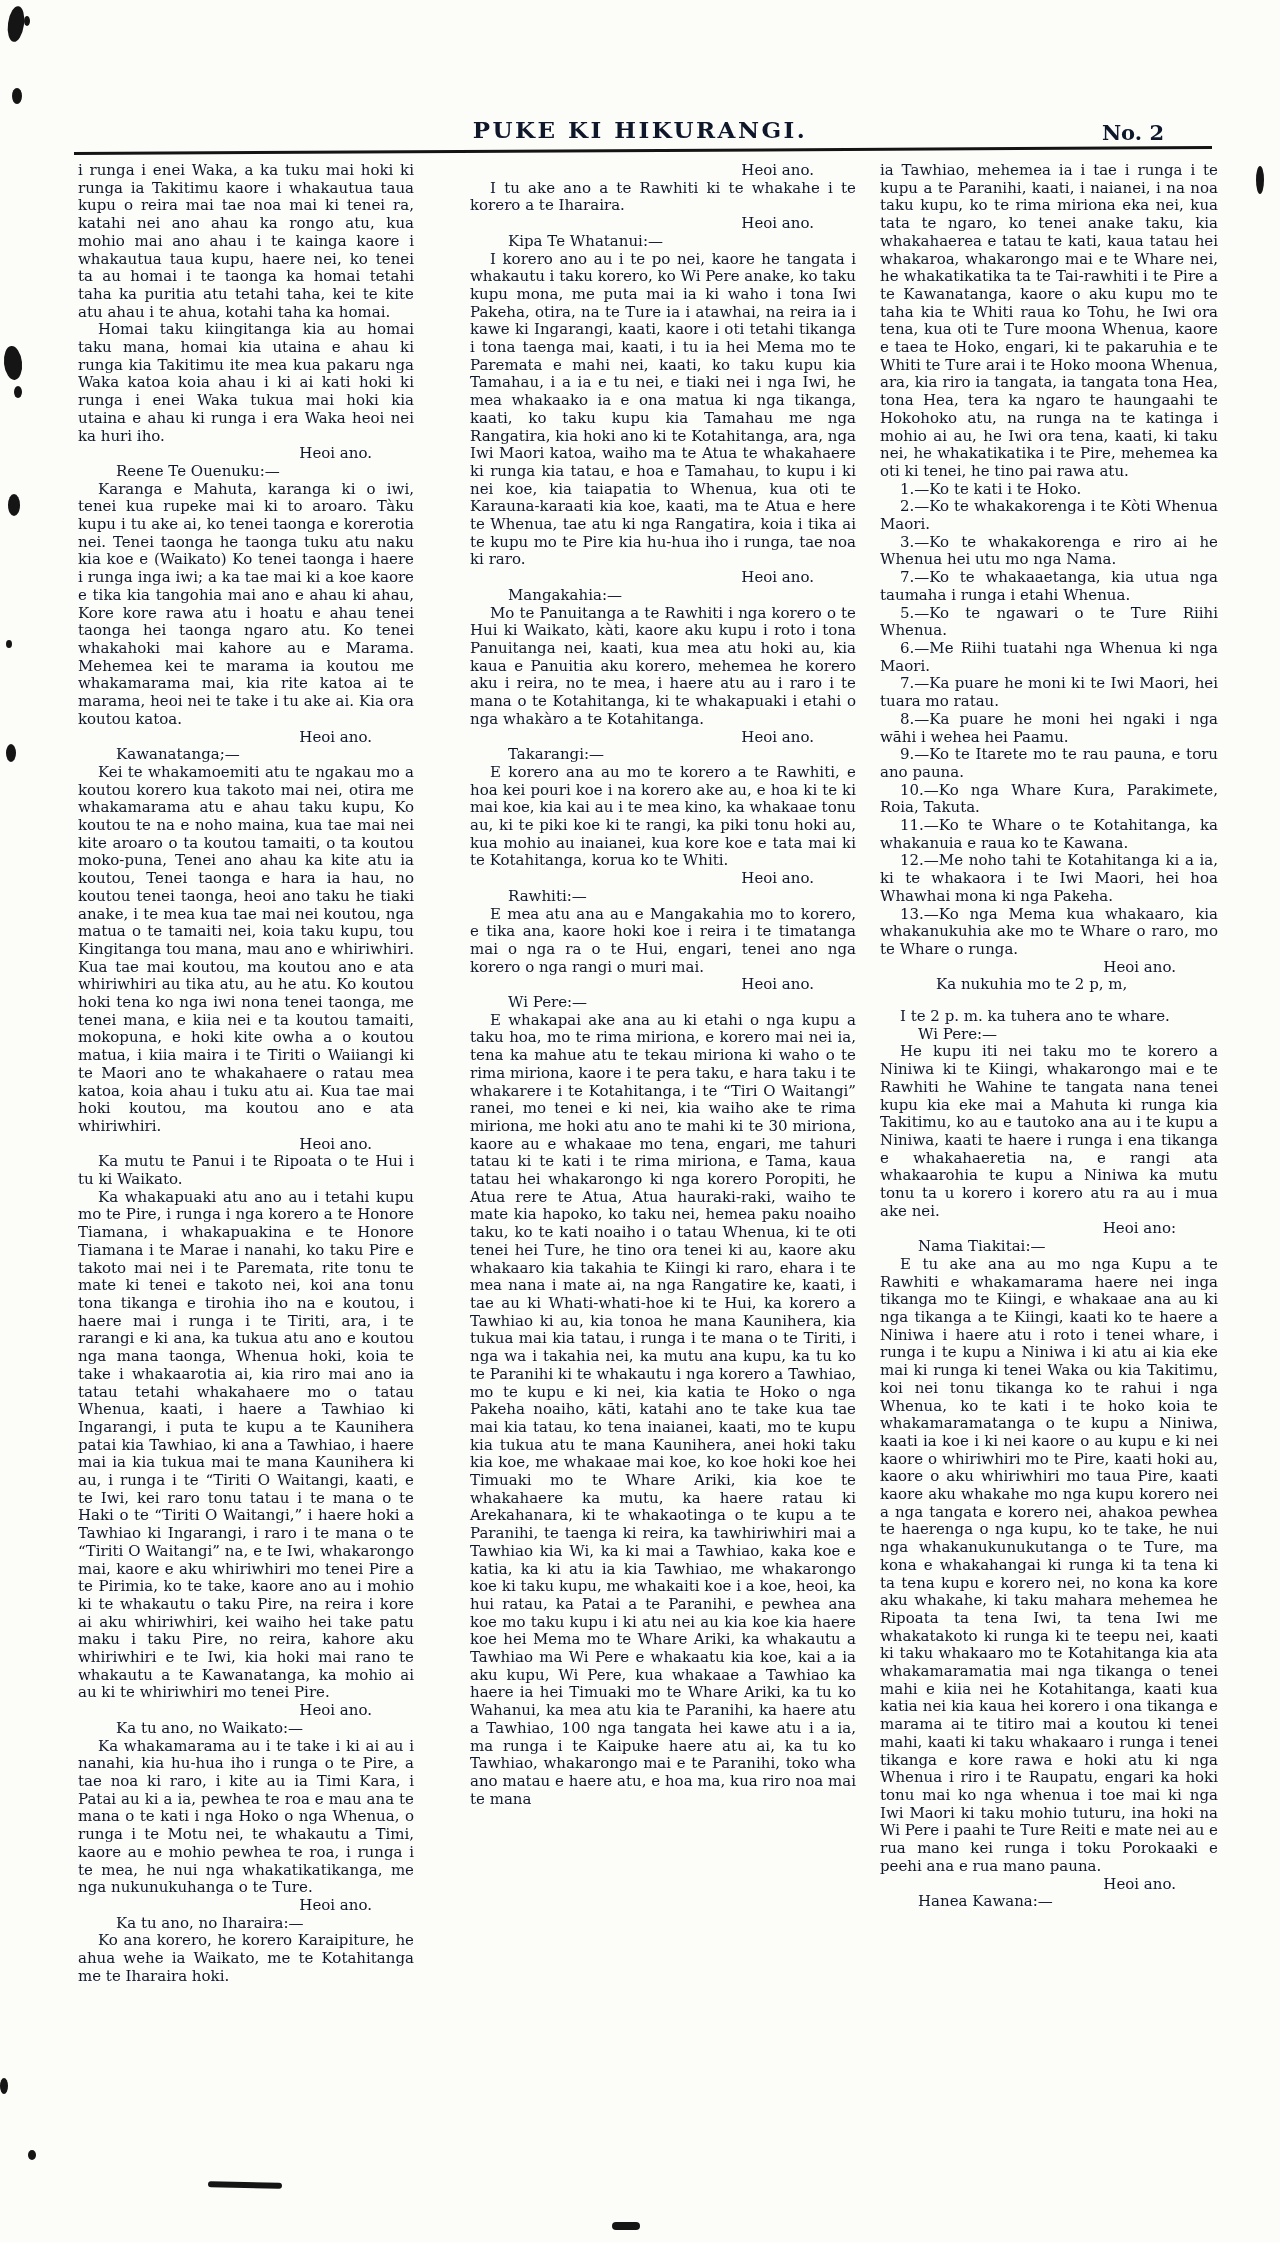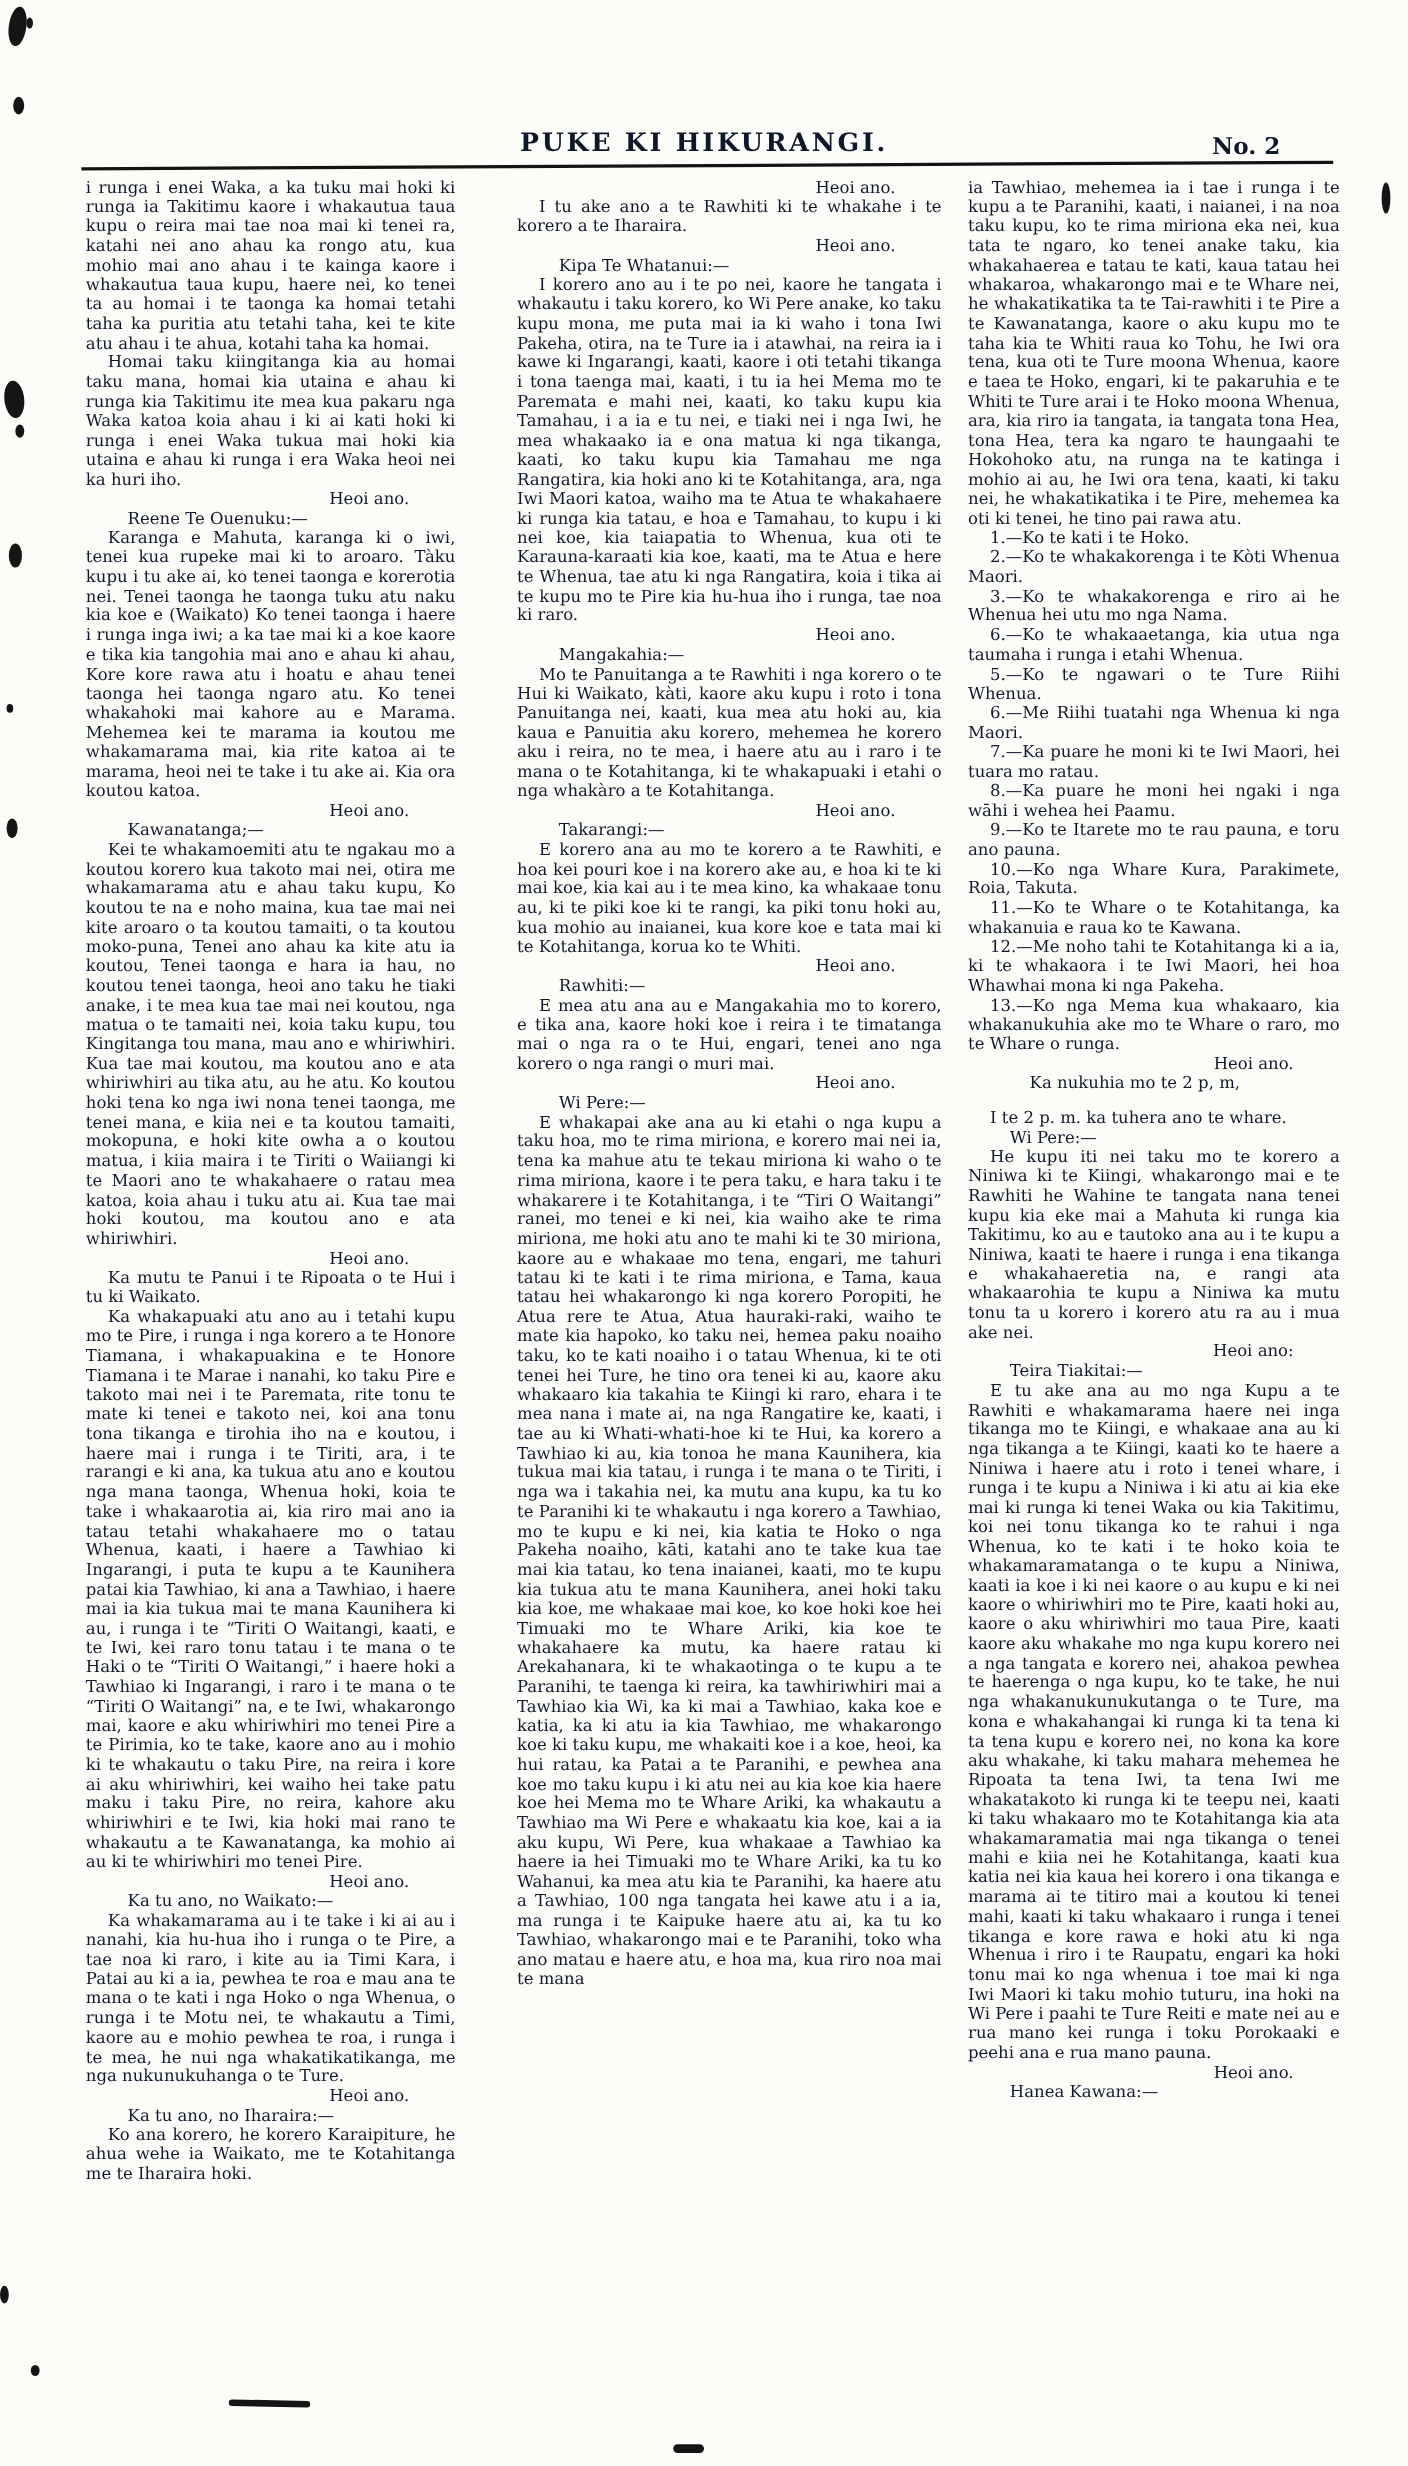--- a/index.html
+++ b/index.html
@@ -82,37 +82,37 @@
         <p class="blk p">E mea atu ana au e Mangakahia mo to korero, e tika ana, kaore hoki koe i reira i te timatanga mai o nga ra o te Hui, engari, tenei ano nga korero o nga rangi o muri mai.</p>
         <p class="blk heoi">Heoi ano.</p>
         <p class="blk speaker">Wi Pere:—</p>
         <p class="blk p">E whakapai ake ana au ki etahi o nga kupu a taku hoa, mo te rima miriona, e korero mai nei ia, tena ka mahue atu te tekau miriona ki waho o te rima miriona, kaore i te pera taku, e hara taku i te whakarere i te Kotahitanga, i te “Tiri O Waitangi” ranei, mo tenei e ki nei, kia waiho ake te rima miriona, me hoki atu ano te mahi ki te 30 miriona, kaore au e whakaae mo tena, engari, me tahuri tatau ki te kati i te rima miriona, e Tama, kaua tatau hei whakarongo ki nga korero Poropiti, he Atua rere te Atua, Atua hauraki-raki, waiho te mate kia hapoko, ko taku nei, hemea paku noaiho taku, ko te kati noaiho i o tatau Whenua, ki te oti tenei hei Ture, he tino ora tenei ki au, kaore aku whakaaro kia takahia te Kiingi ki raro, ehara i te mea nana i mate ai, na nga Rangatire ke, kaati, i tae au ki Whati-whati-hoe ki te Hui, ka korero a Tawhiao ki au, kia tonoa he mana Kaunihera, kia tukua mai kia tatau, i runga i te mana o te Tiriti, i nga wa i takahia nei, ka mutu ana kupu, ka tu ko te Paranihi ki te whakautu i nga korero a Tawhiao, mo te kupu e ki nei, kia katia te Hoko o nga Pakeha noaiho, kāti, katahi ano te take kua tae mai kia tatau, ko tena inaianei, kaati, mo te kupu kia tukua atu te mana Kaunihera, anei hoki taku kia koe, me whakaae mai koe, ko koe hoki koe hei Timuaki mo te Whare Ariki, kia koe te whakahaere ka mutu, ka haere ratau ki Arekahanara, ki te whakaotinga o te kupu a te Paranihi, te taenga ki reira, ka tawhiriwhiri mai a Tawhiao kia Wi, ka ki mai a Tawhiao, kaka koe e katia, ka ki atu ia kia Tawhiao, me whakarongo koe ki taku kupu, me whakaiti koe i a koe, heoi, ka hui ratau, ka Patai a te Paranihi, e pewhea ana koe mo taku kupu i ki atu nei au kia koe kia haere koe hei Mema mo te Whare Ariki, ka whakautu a Tawhiao ma Wi Pere e whakaatu kia koe, kai a ia aku kupu, Wi Pere, kua whakaae a Tawhiao ka haere ia hei Timuaki mo te Whare Ariki, ka tu ko Wahanui, ka mea atu kia te Paranihi, ka haere atu a Tawhiao, 100 nga tangata hei kawe atu i a ia, ma runga i te Kaipuke haere atu ai, ka tu ko Tawhiao, whakarongo mai e te Paranihi, toko wha ano matau e haere atu, e hoa ma, kua riro noa mai te mana</p>
       </div>
     <div class="col col-3">
         <p class="blk cont">ia Tawhiao, mehemea ia i tae i runga i te kupu a te Paranihi, kaati, i naianei, i na noa taku kupu, ko te rima miriona eka nei, kua tata te ngaro, ko tenei anake taku, kia whakahaerea e tatau te kati, kaua tatau hei whakaroa, whakarongo mai e te Whare nei, he whakatikatika ta te Tai-rawhiti i te Pire a te Kawanatanga, kaore o aku kupu mo te taha kia te Whiti raua ko Tohu, he Iwi ora tena, kua oti te Ture moona Whenua, kaore e taea te Hoko, engari, ki te pakaruhia e te Whiti te Ture arai i te Hoko moona Whenua, ara, kia riro ia tangata, ia tangata tona Hea, tona Hea, tera ka ngaro te haungaahi te Hokohoko atu, na runga na te katinga i mohio ai au, he Iwi ora tena, kaati, ki taku nei, he whakatikatika i te Pire, mehemea ka oti ki tenei, he tino pai rawa atu.</p>
         <p class="blk item">1.—Ko te kati i te Hoko.</p>
         <p class="blk item">2.—Ko te whakakorenga i te Kòti Whenua Maori.</p>
         <p class="blk item">3.—Ko te whakakorenga e riro ai he Whenua hei utu mo nga Nama.</p>
-        <p class="blk item">6.—Ko te whakaaetanga, kia utua nga taumaha i runga i etahi Whenua.</p>
+        <p class="blk item">7.—Ko te whakaaetanga, kia utua nga taumaha i runga i etahi Whenua.</p>
         <p class="blk item">5.—Ko te ngawari o te Ture Riihi Whenua.</p>
         <p class="blk item">6.—Me Riihi tuatahi nga Whenua ki nga Maori.</p>
         <p class="blk item">7.—Ka puare he moni ki te Iwi Maori, hei tuara mo ratau.</p>
         <p class="blk item">8.—Ka puare he moni hei ngaki i nga wāhi i wehea hei Paamu.</p>
         <p class="blk item">9.—Ko te Itarete mo te rau pauna, e toru ano pauna.</p>
         <p class="blk item">10.—Ko nga Whare Kura, Parakimete, Roia, Takuta.</p>
         <p class="blk item">11.—Ko te Whare o te Kotahitanga, ka whakanuia e raua ko te Kawana.</p>
         <p class="blk item">12.—Me noho tahi te Kotahitanga ki a ia, ki te whakaora i te Iwi Maori, hei hoa Whawhai mona ki nga Pakeha.</p>
         <p class="blk item">13.—Ko nga Mema kua whakaaro, kia whakanukuhia ake mo te Whare o raro, mo te Whare o runga.</p>
         <p class="blk heoi">Heoi ano.</p>
         <p class="blk note">Ka nukuhia mo te 2 p, m,</p>
         <p class="blk p">I te 2 p. m. ka tuhera ano te whare.</p>
         <p class="blk speaker">Wi Pere:—</p>
         <p class="blk p">He kupu iti nei taku mo te korero a Niniwa ki te Kiingi, whakarongo mai e te Rawhiti he Wahine te tangata nana tenei kupu kia eke mai a Mahuta ki runga kia Takitimu, ko au e tautoko ana au i te kupu a Niniwa, kaati te haere i runga i ena tikanga e whakahaeretia na, e rangi ata whakaarohia te kupu a Niniwa ka mutu tonu ta u korero i korero atu ra au i mua ake nei.</p>
         <p class="blk heoi">Heoi ano:</p>
-        <p class="blk speaker">Teira Tiakitai:—</p>
+        <p class="blk speaker">Nama Tiakitai:—</p>
         <p class="blk p">E tu ake ana au mo nga Kupu a te Rawhiti e whakamarama haere nei inga tikanga mo te Kiingi, e whakaae ana au ki nga tikanga a te Kiingi, kaati ko te haere a Niniwa i haere atu i roto i tenei whare, i runga i te kupu a Niniwa i ki atu ai kia eke mai ki runga ki tenei Waka ou kia Takitimu, koi nei tonu tikanga ko te rahui i nga Whenua, ko te kati i te hoko koia te whakamaramatanga o te kupu a Niniwa, kaati ia koe i ki nei kaore o au kupu e ki nei kaore o whiriwhiri mo te Pire, kaati hoki au, kaore o aku whiriwhiri mo taua Pire, kaati kaore aku whakahe mo nga kupu korero nei a nga tangata e korero nei, ahakoa pewhea te haerenga o nga kupu, ko te take, he nui nga whakanukunukutanga o te Ture, ma kona e whakahangai ki runga ki ta tena ki ta tena kupu e korero nei, no kona ka kore aku whakahe, ki taku mahara mehemea he Ripoata ta tena Iwi, ta tena Iwi me whakatakoto ki runga ki te teepu nei, kaati ki taku whakaaro mo te Kotahitanga kia ata whakamaramatia mai nga tikanga o tenei mahi e kiia nei he Kotahitanga, kaati kua katia nei kia kaua hei korero i ona tikanga e marama ai te titiro mai a koutou ki tenei mahi, kaati ki taku whakaaro i runga i tenei tikanga e kore rawa e hoki atu ki nga Whenua i riro i te Raupatu, engari ka hoki tonu mai ko nga whenua i toe mai ki nga Iwi Maori ki taku mohio tuturu, ina hoki na Wi Pere i paahi te Ture Reiti e mate nei au e rua mano kei runga i toku Porokaaki e peehi ana e rua mano pauna.</p>
         <p class="blk heoi">Heoi ano.</p>
         <p class="blk speaker">Hanea Kawana:—</p>
       </div>
   </div>
 
   <div class="ink i1"></div>
   <div class="ink i2"></div>
   <div class="ink i3"></div>
   <div class="ink i4"></div>

